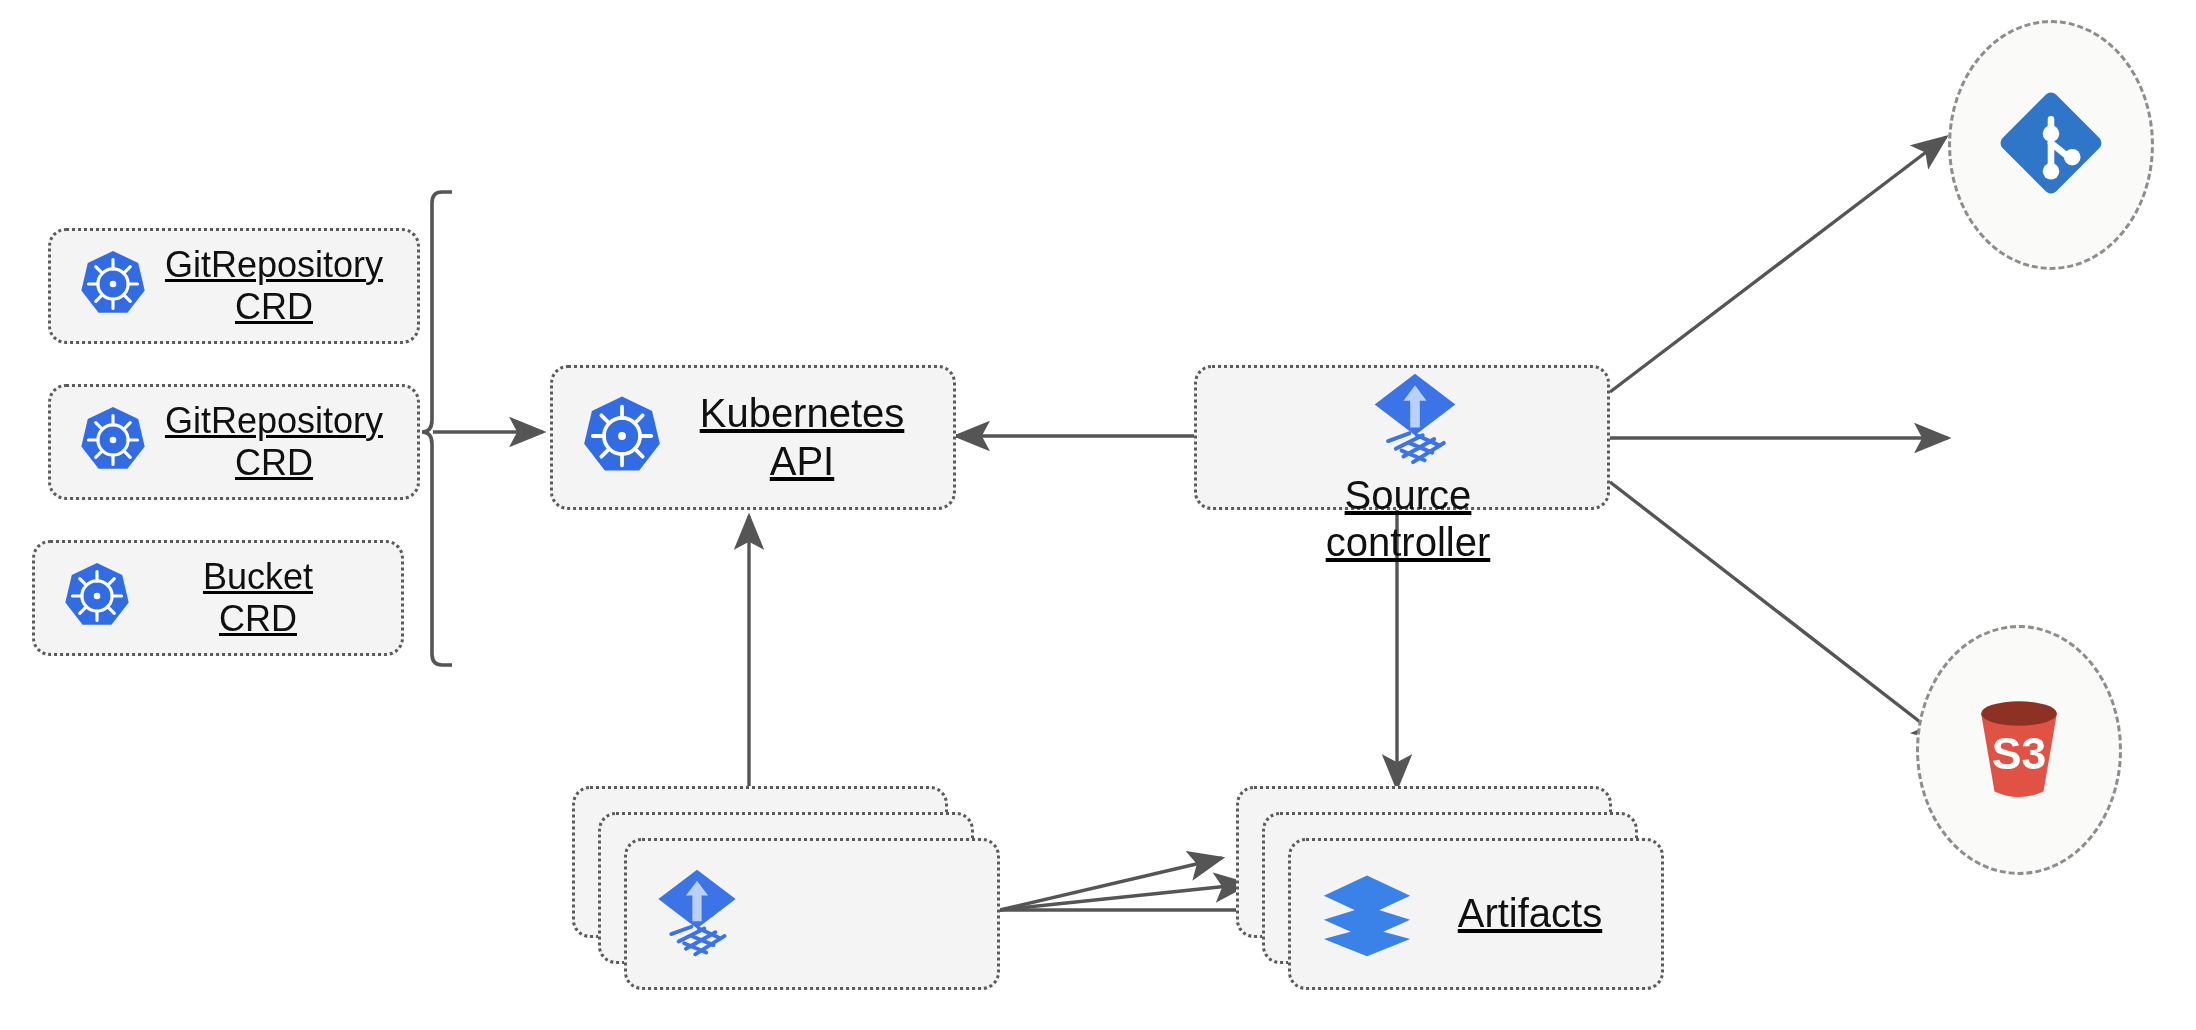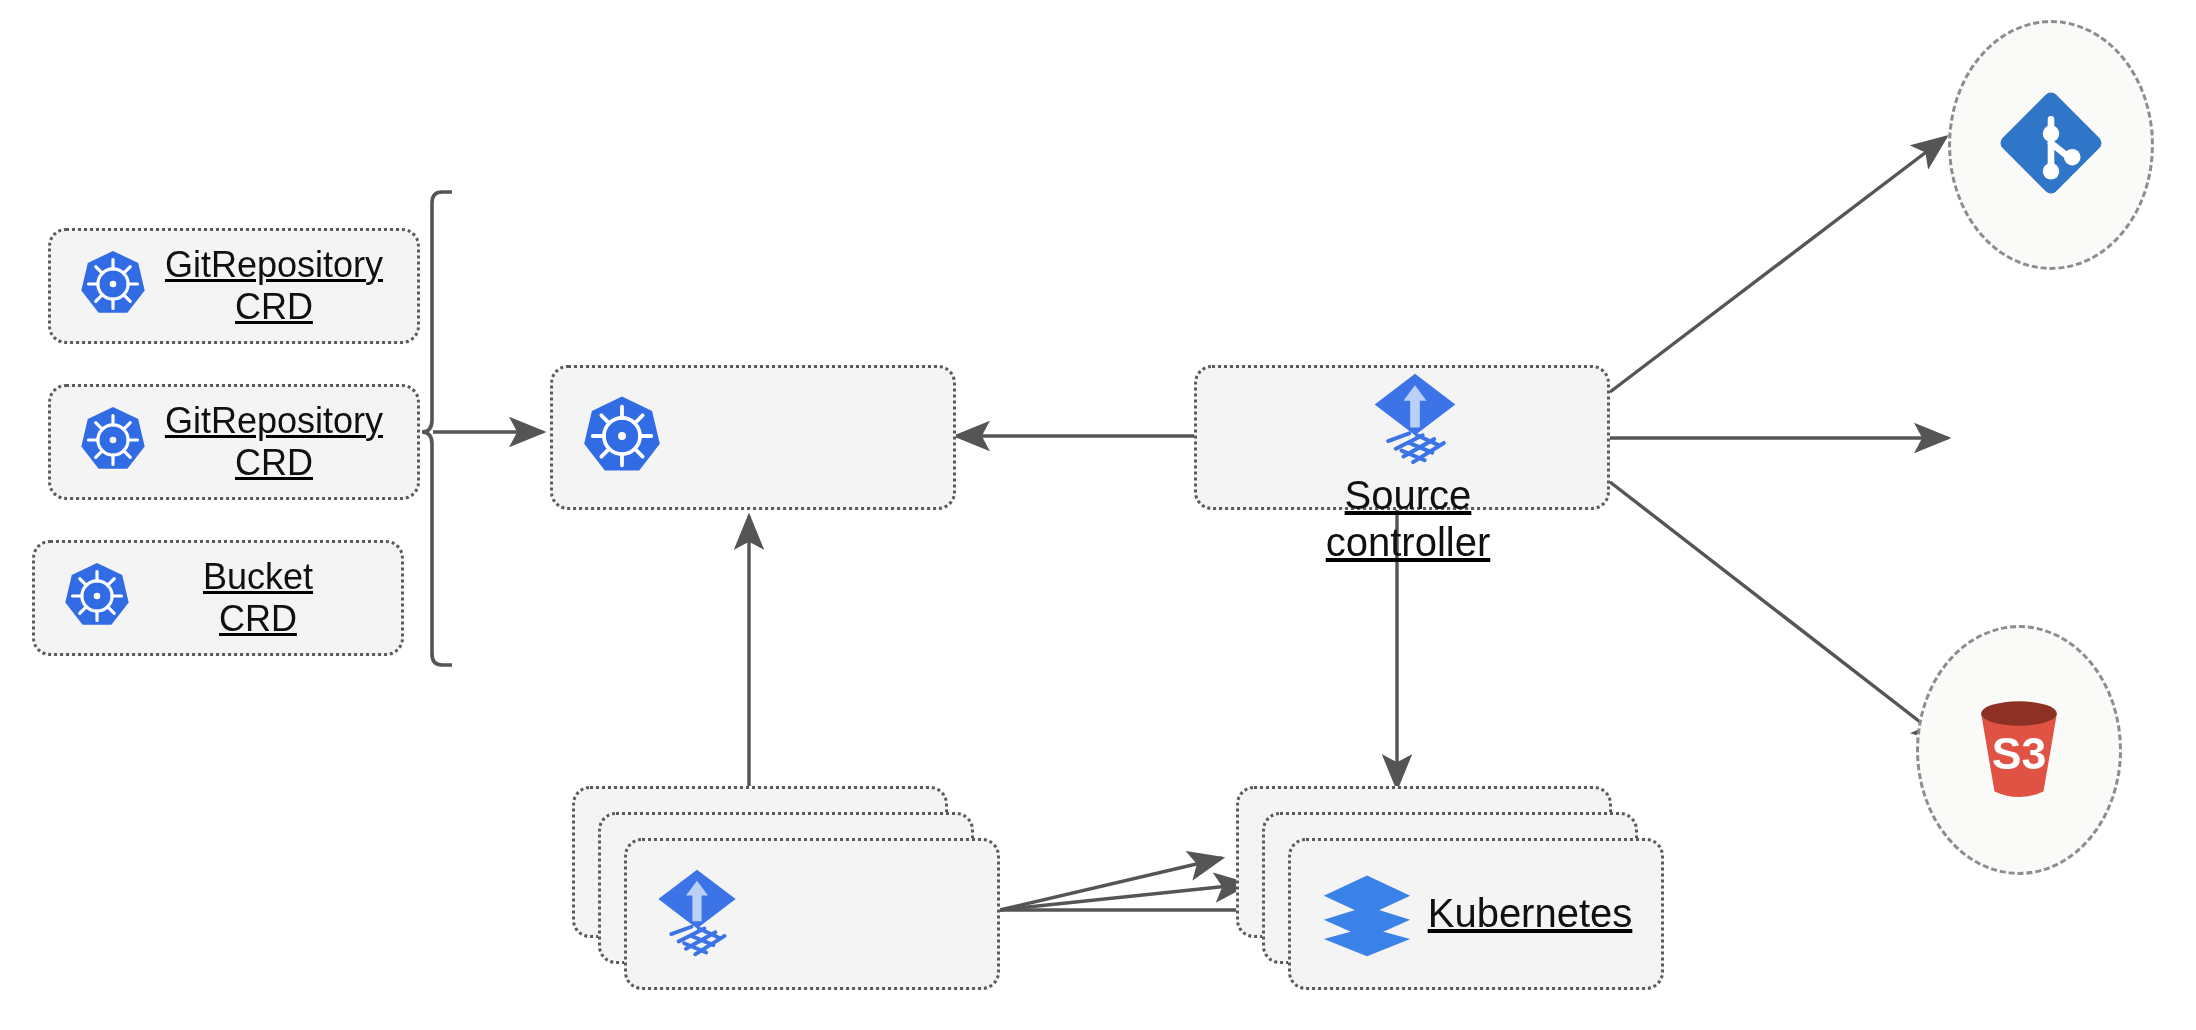--- a/index.html
+++ b/index.html
@@ -121,20 +121,21 @@
       <svg width="86" height="86" viewBox="0 0 100 100">
         <polygon points="50,4 85,21 94,59 70,90 30,90 6,59 15,21" fill="#326CE5"></polygon>
         <g fill="none" stroke="#ffffff" stroke-width="4.4" stroke-linecap="round">
           <circle cx="50" cy="50" r="21"></circle>
           <path d="M50,16 L50,29 M50,71 L50,84 M16,50 L29,50 M71,50 L84,50
                    M26,26 L35,35 M65,65 L74,74 M74,26 L65,35 M35,65 L26,74"></path>
         </g>
         <circle cx="50" cy="50" r="4.6" fill="#ffffff"></circle>
       </svg>
     </span>
+    <span class="label">Kubernetes API</span>
   </div>
 
   <div class="node mainbox" style="left:1194px;top:365px;width:416px;height:145px;flex-direction:column;">
     <span class="icon">
       <svg width="96" height="100" viewBox="0 0 100 104">
         <polygon points="50,6 92,38 50,70 8,38" fill="#3C74E8"></polygon>
         <path d="M50,18 L62,34 L55,34 L55,62 L45,62 L45,34 L38,34 z" fill="#BBD0F6"></path>
         <g stroke="#3C74E8" stroke-width="4.2" stroke-linecap="round" fill="none">
           <path d="M22,76 L44,68"></path>
           <path d="M30,84 L58,70"></path>
@@ -172,21 +173,21 @@
   <div class="ghost" style="left:1236px;top:786px;width:376px;height:152px;"></div>
   <div class="ghost" style="left:1262px;top:812px;width:376px;height:152px;"></div>
   <div class="node" style="left:1288px;top:838px;width:376px;height:152px;padding-left:28px;">
     <span class="icon">
       <svg width="96" height="96" viewBox="0 0 100 100">
         <polygon points="50,12 95,33 50,54 5,33" fill="#3B82E8"></polygon>
         <polygon points="50,44 95,58 50,78 5,58" fill="#3B82E8"></polygon>
         <polygon points="50,66 95,78 50,96 5,78" fill="#3B82E8"></polygon>
       </svg>
     </span>
-    <span class="label" style="font-size:40px;text-align:center;flex:1;padding-right:16px;">Kubernetes</span>
+    <span class="label" style="font-size:40px;text-align:center;flex:1;padding-right:16px;">Artifacts</span>
   </div>
 
   <div class="circle" style="left:1948px;top:20px;">
     <span class="icon">
       <svg width="118" height="118" viewBox="0 0 100 100">
         <rect x="18" y="18" width="64" height="64" rx="6" fill="#2F75C8" transform="rotate(45 50 50)"></rect>
         <g stroke="#ffffff" stroke-width="5.6" fill="none" stroke-linecap="round">
           <path d="M50,30 L50,74"></path>
           <path d="M50,50 L65,62"></path>
         </g>

